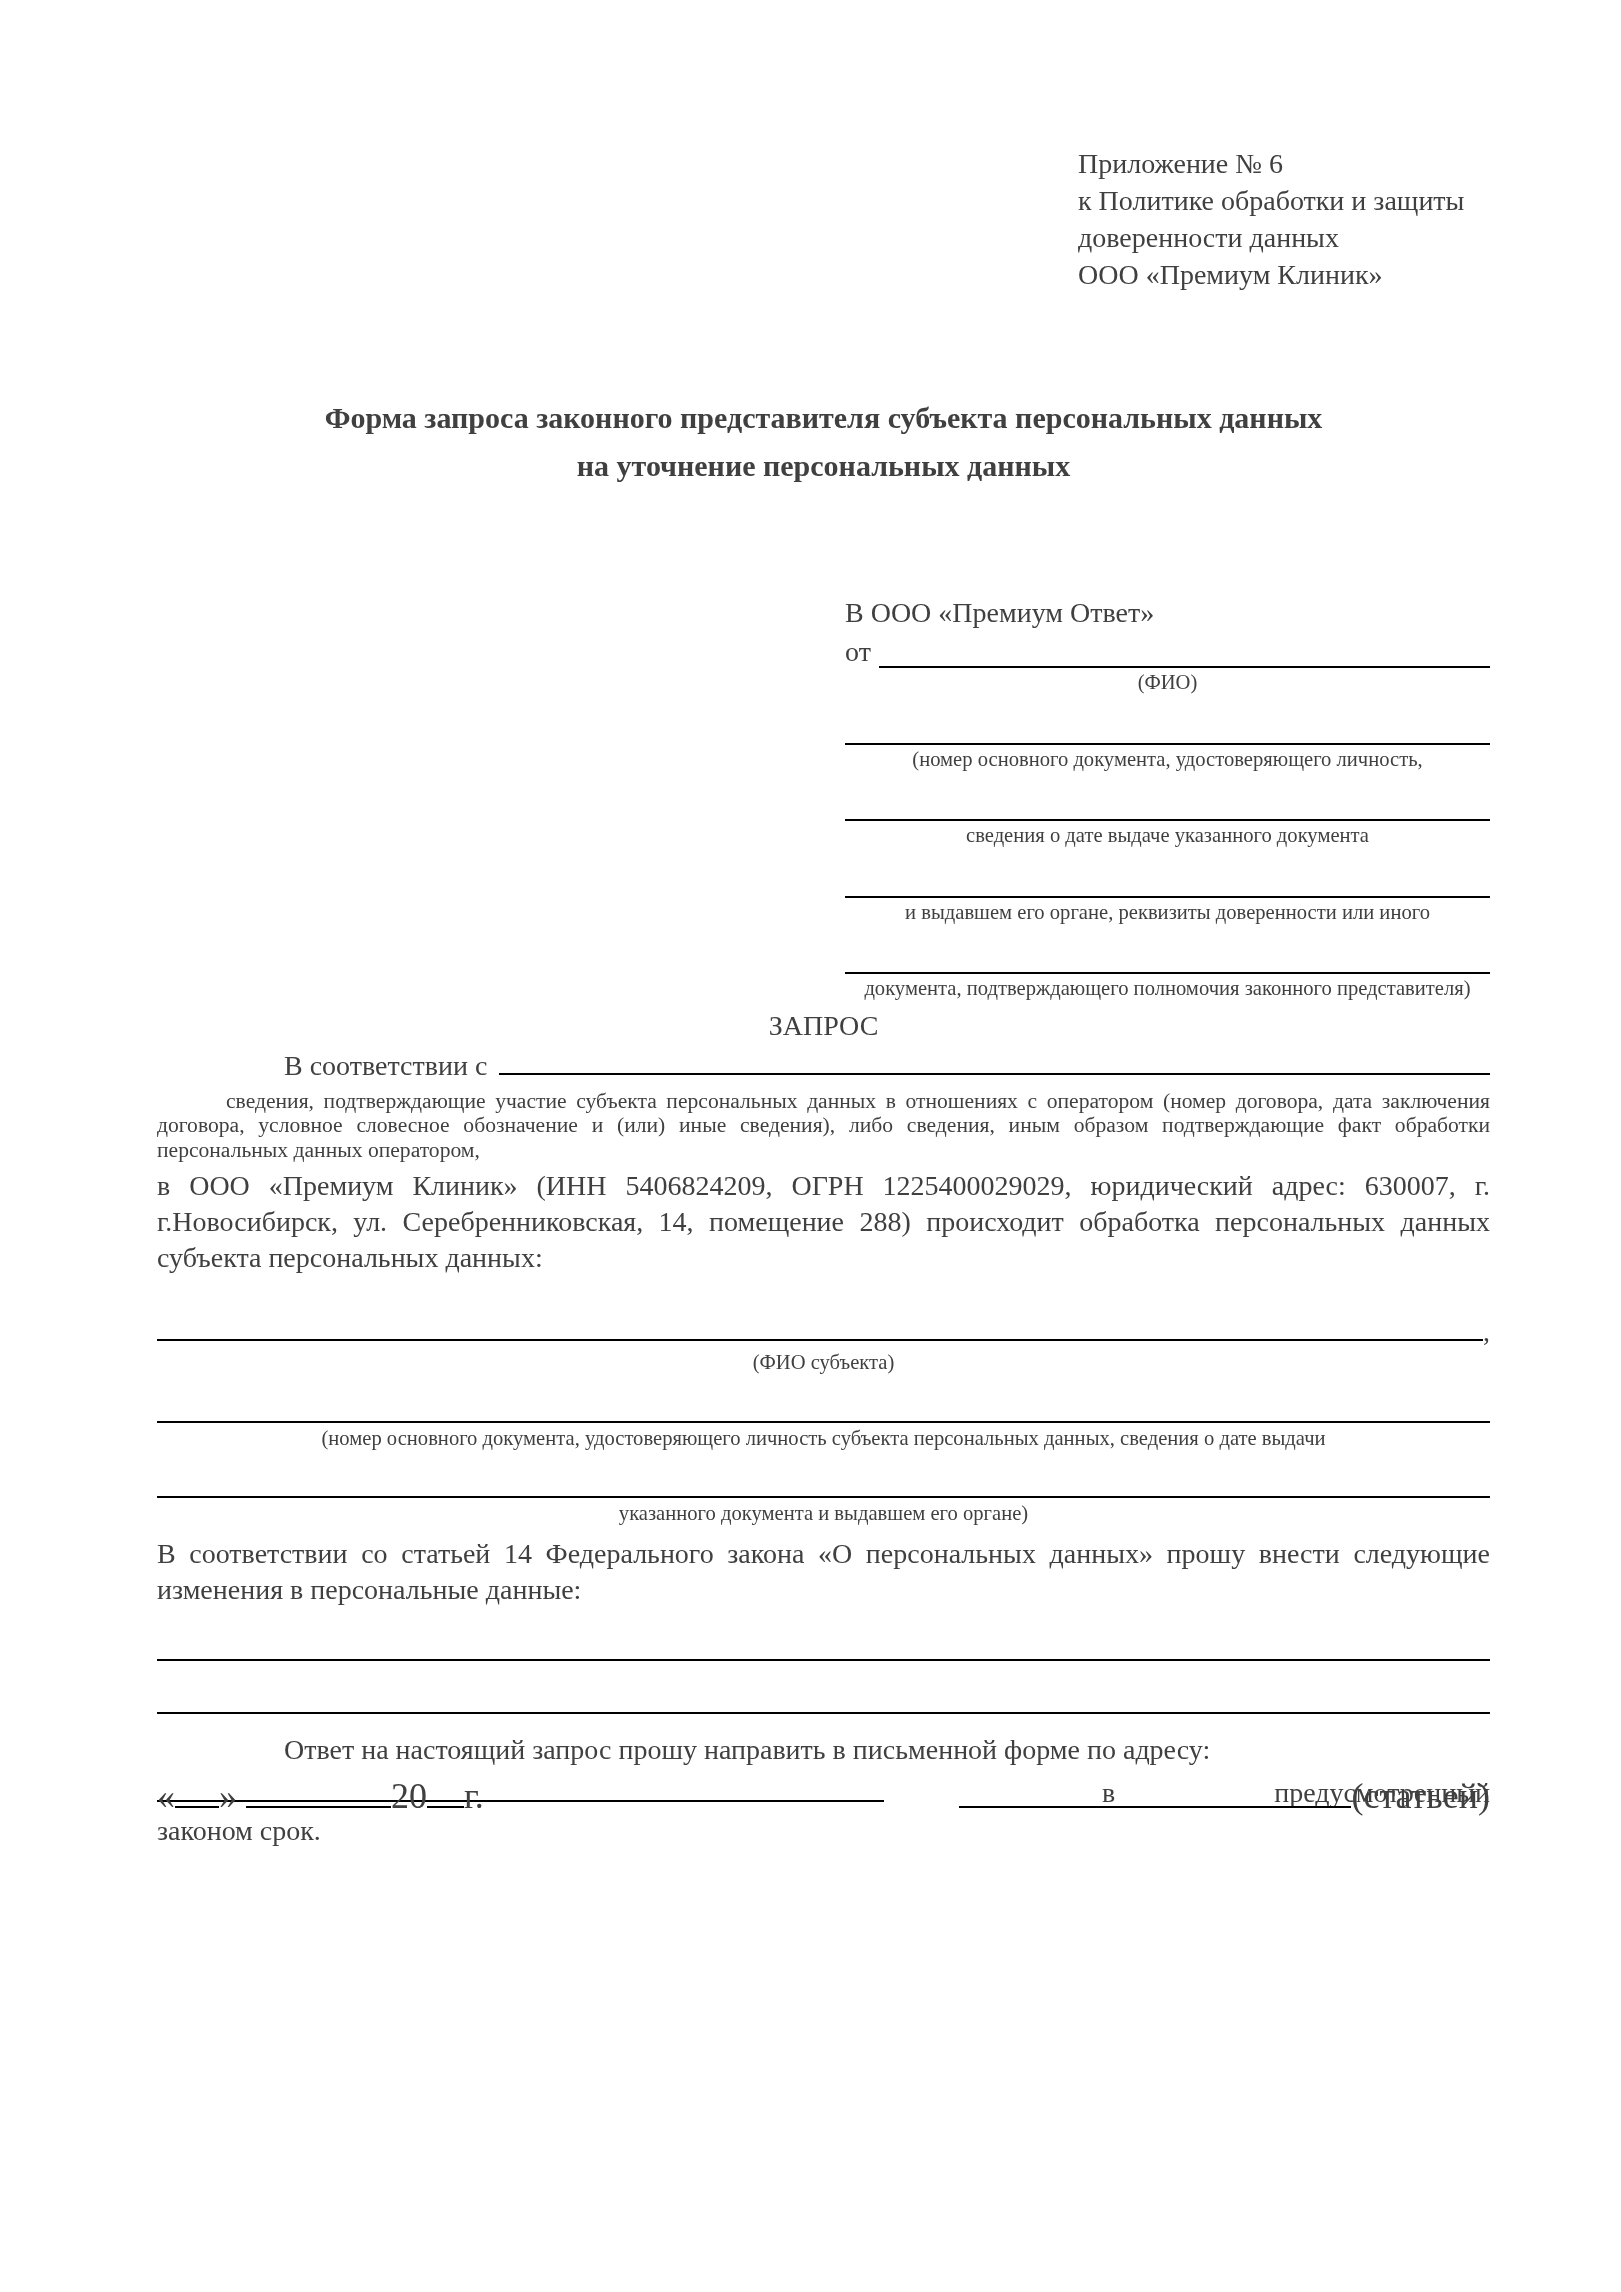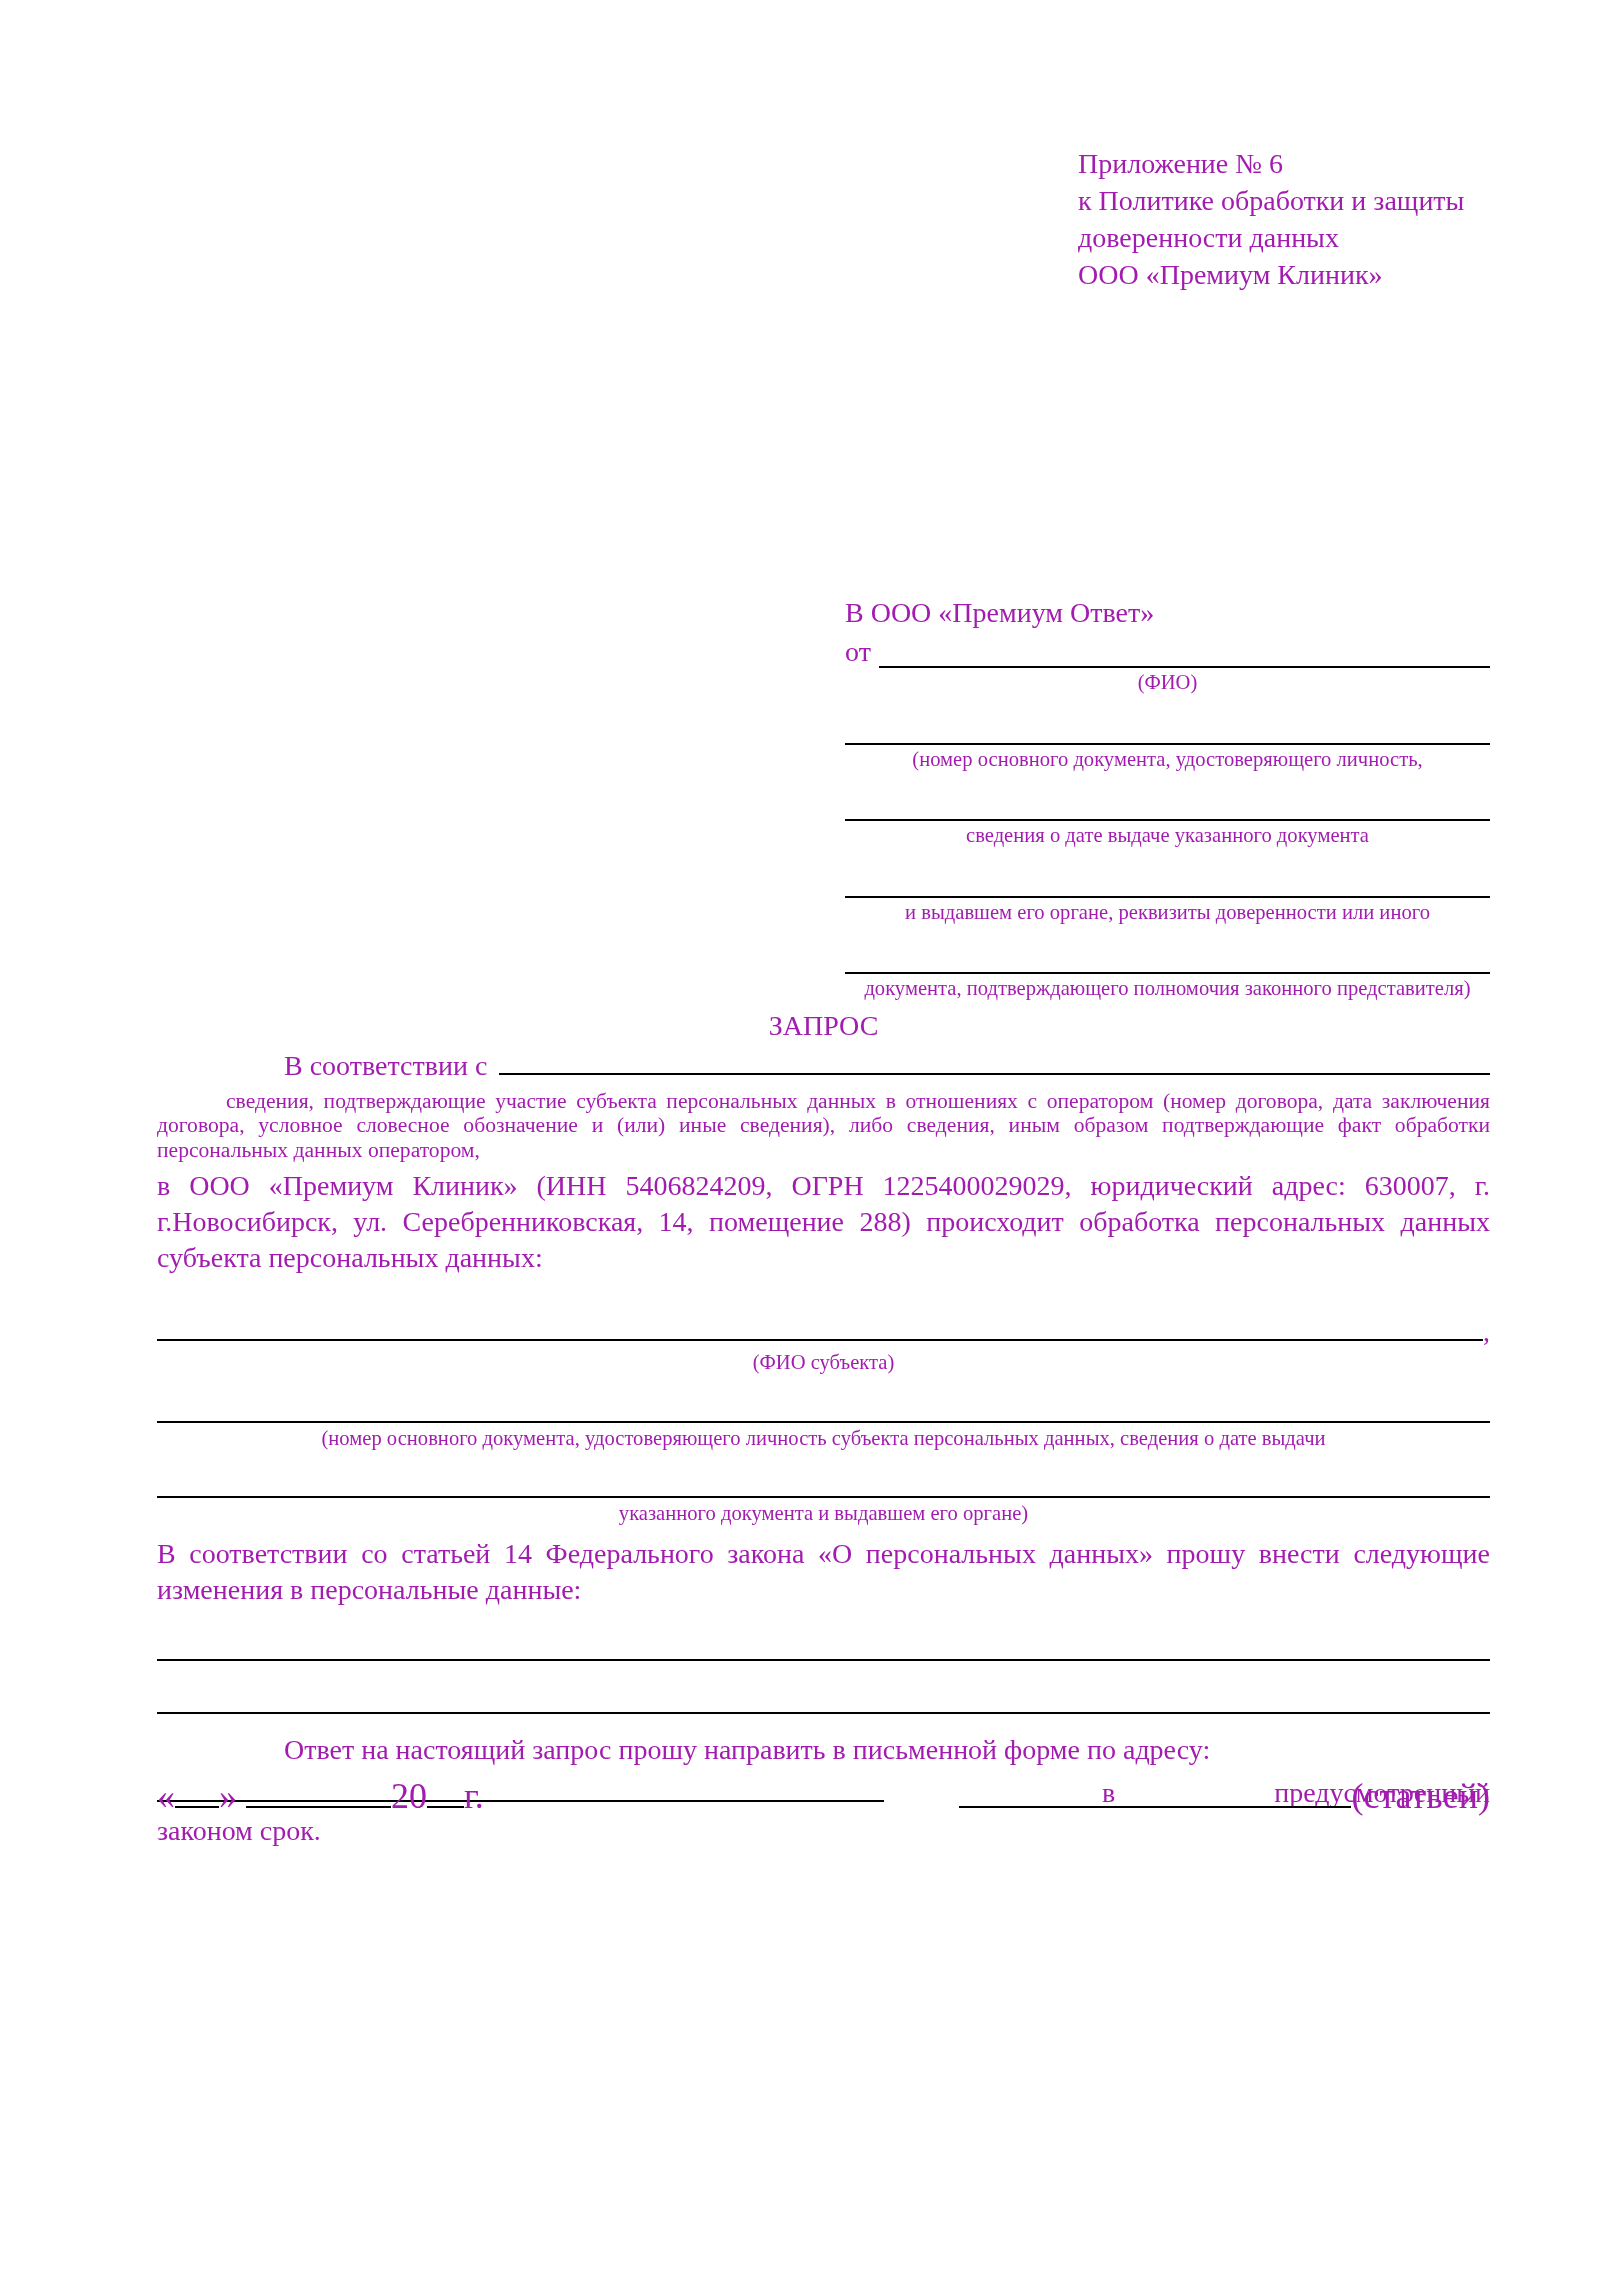--- a/index.html
+++ b/index.html
@@ -1,20 +1,20 @@
 <!DOCTYPE html>
 <html lang="ru"><head>
 <meta charset="utf-8">
 <style>
   html,body{margin:0;padding:0;background:#ffffff;}
   .page{
     position:relative;
     width:1621px;height:2293px;
     background:#ffffff;
-    color:#a21caf;
+    color:#404040;
     font-family:"Liberation Serif","DejaVu Serif",serif;
     overflow:hidden;
   }
   
   .ul{display:inline-block;border-bottom:2.9px solid #000;vertical-align:baseline;}
   .blank-row{border-bottom:2.9px solid #000;}
   
   .header-block{
     position:absolute;left:1078px;top:145px;
     font-size:28px;line-height:37px;text-align:left;
@@ -81,20 +81,24 @@
 
 <div class="page">
 
   <div class="header-block">
     <div>Приложение № 6</div>
     <div>к Политике обработки и защиты</div>
     <div>доверенности данных</div>
     <div>ООО «Премиум Клиник»</div>
   </div>
 
+  <div class="doc-title">
+    <div>Форма запроса законного представителя субъекта персональных данных</div>
+    <div>на уточнение персональных данных</div>
+  </div>
 
   <div class="addressee">
     <div>В ООО «Премиум Ответ»</div>
     <div class="addr-from">
       <span>от</span>
       <span class="ul"></span>
     </div>
     <div class="cap">(ФИО)</div>
 
     <div class="addr-group">

